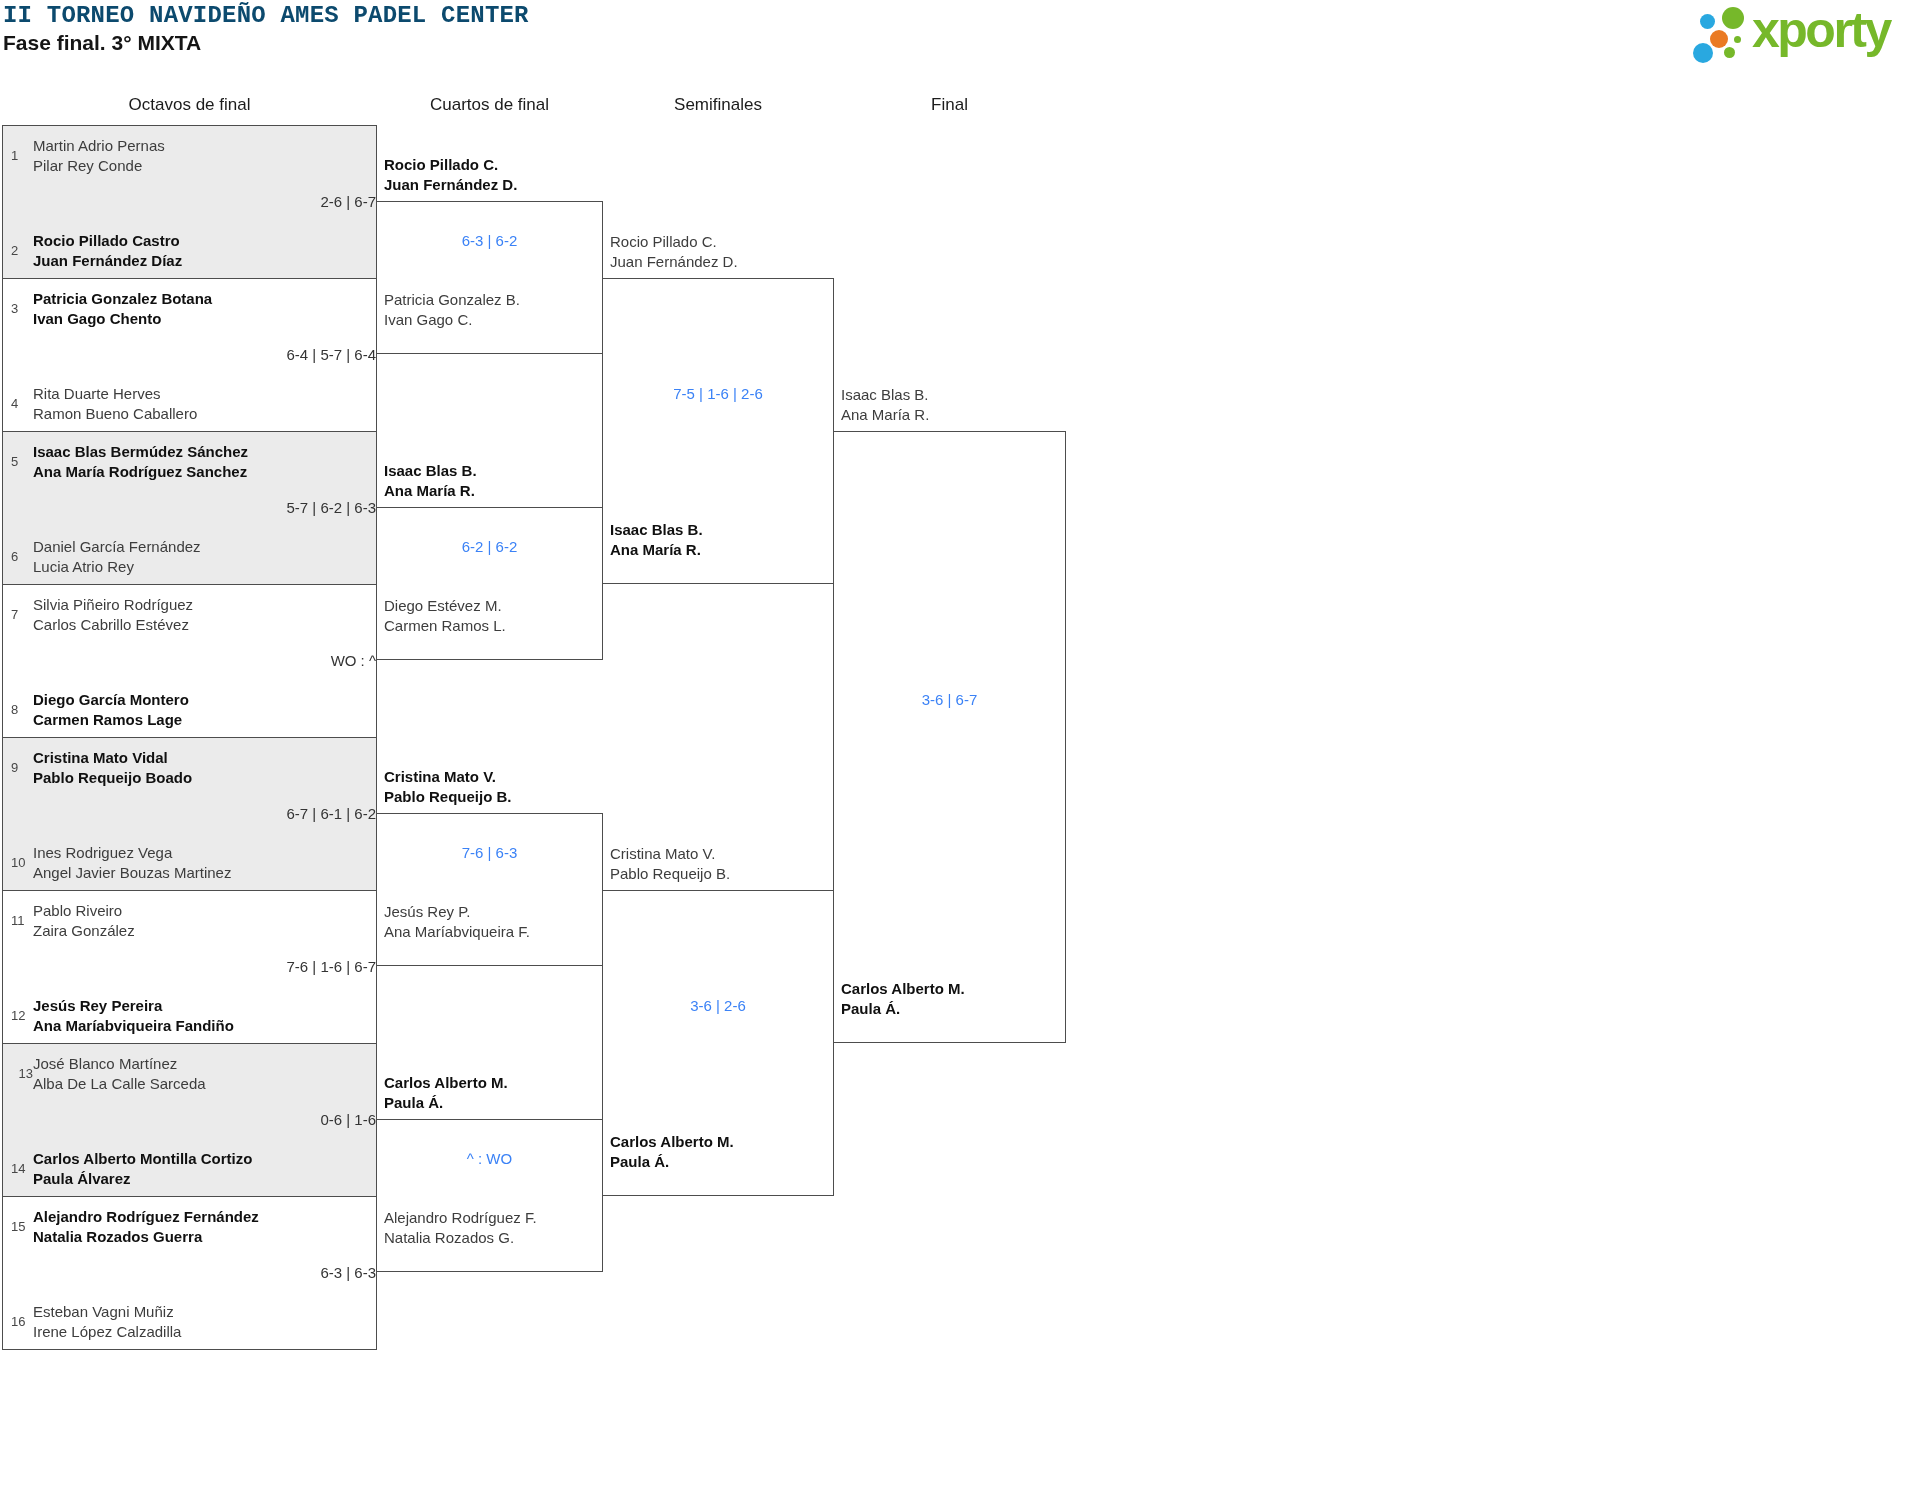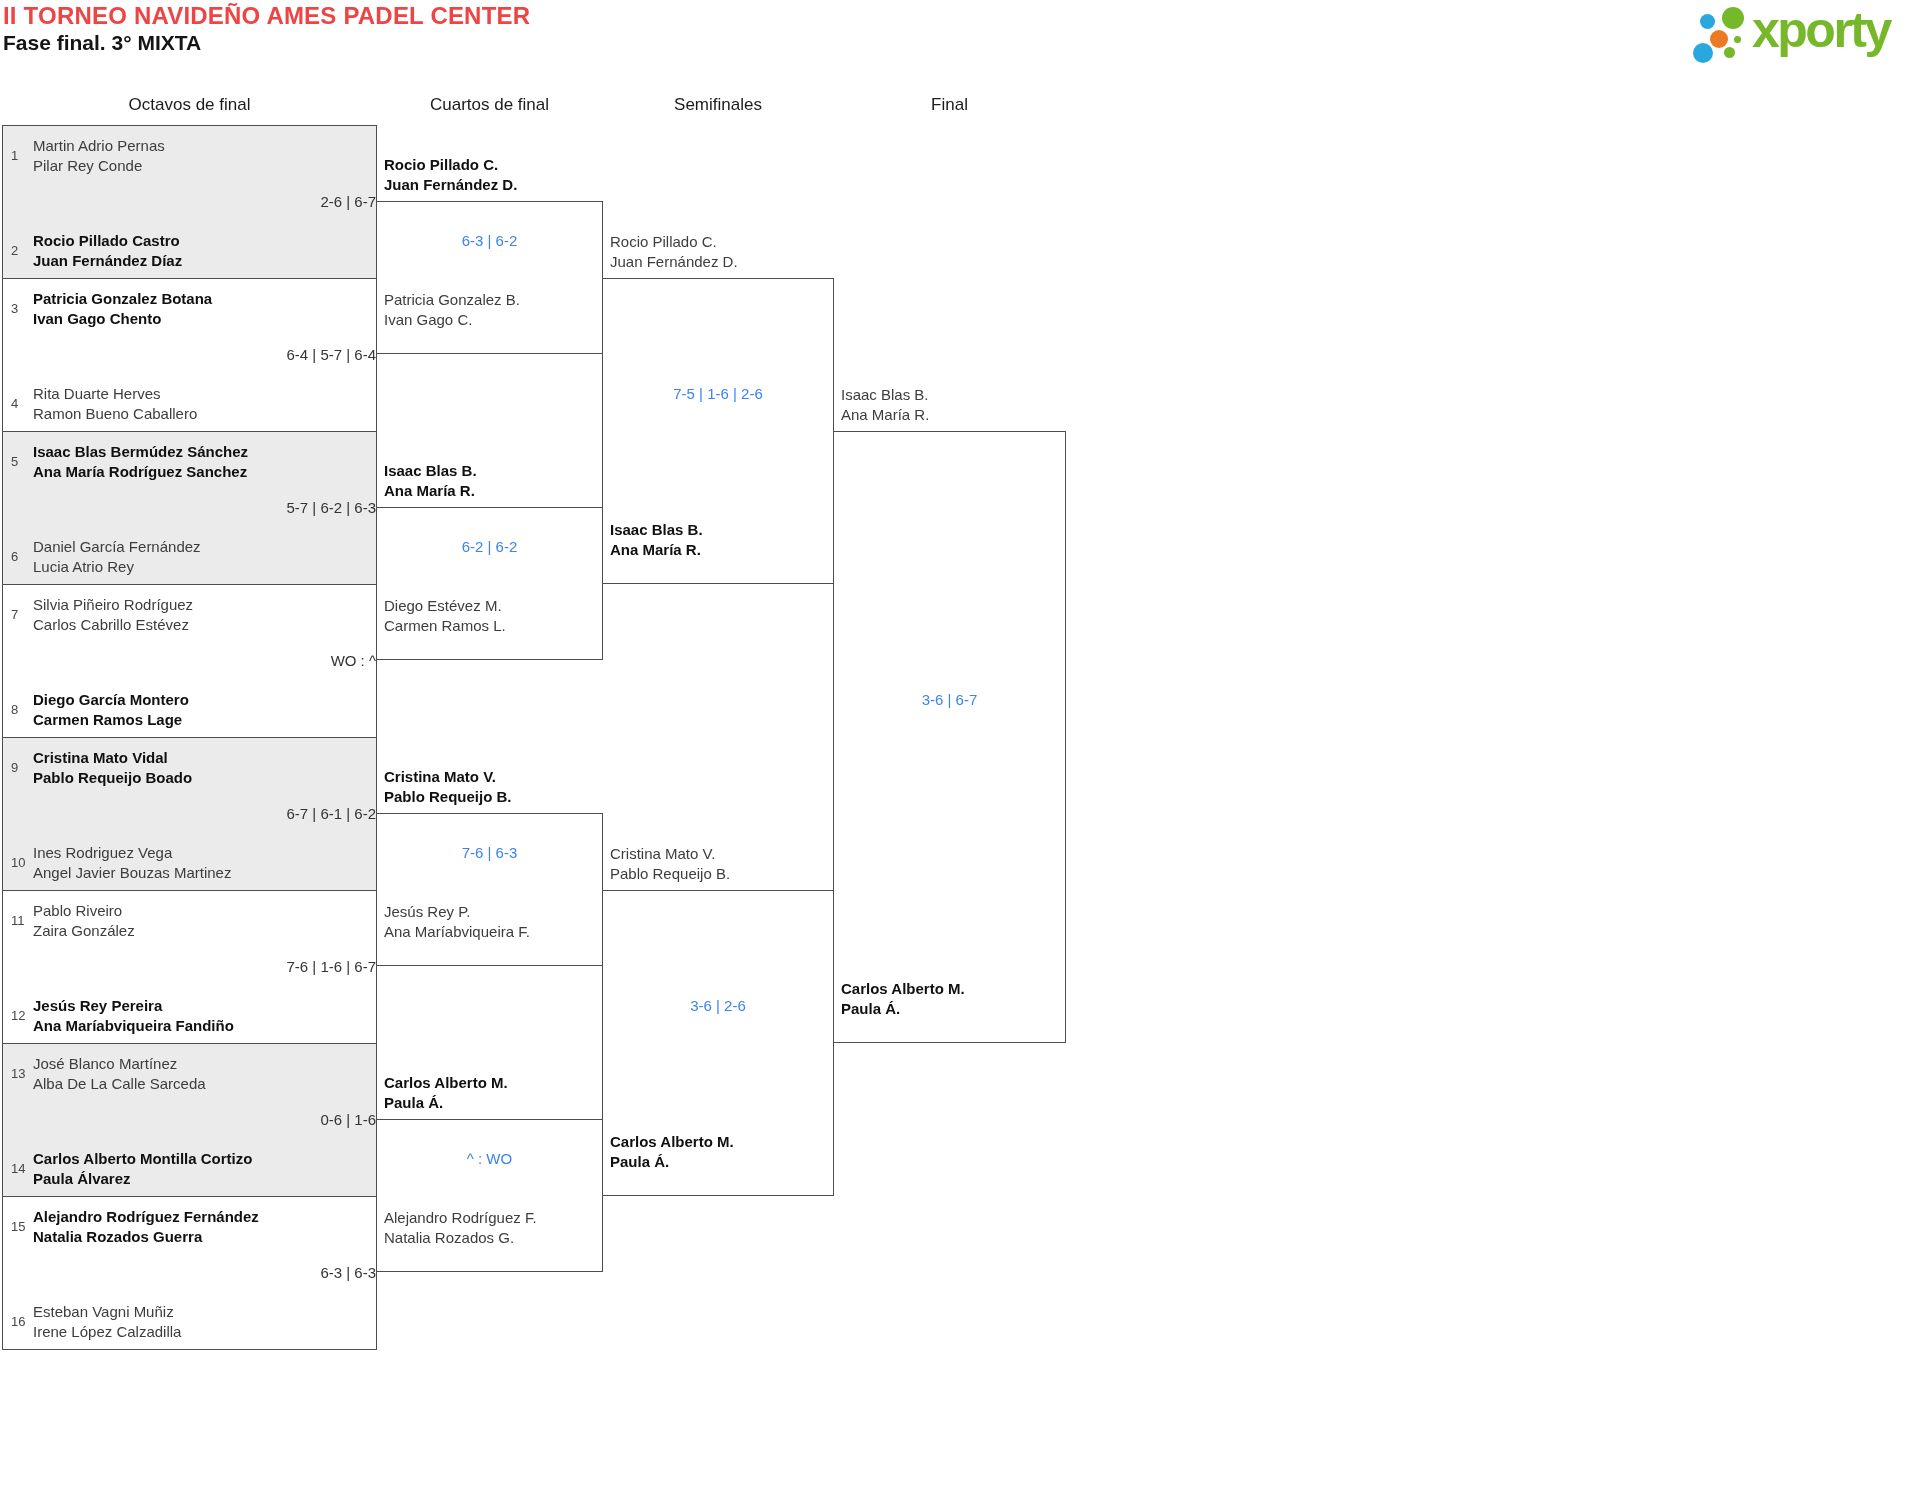--- a/index.html
+++ b/index.html
@@ -1,18 +1,18 @@
 <!DOCTYPE html>
 <html><head>
 <meta charset="utf-8">
 <style>
   html,body{margin:0;padding:0;background:#ffffff;}
   #canvas{position:relative;width:1920px;height:1492px;background:#fff;overflow:hidden;
           font-family:"Liberation Sans", sans-serif;}
-  .ttl{position:absolute;left:3px;top:2px;font-size:24px;font-weight:700;color:#ef4444;letter-spacing:.2px;}
+  .ttl{position:absolute;left:3px;top:2px;font-size:24px;font-weight:700;color:#0c4a6e;letter-spacing:.2px;font-family:Liberation Mono, monospace;}
   .sub{position:absolute;left:3px;top:31px;font-size:21px;font-weight:700;color:#151515;}
   .colhead{position:absolute;top:95px;text-align:center;font-size:17px;font-weight:400;color:#1c1c1c;}
   .box{position:absolute;border:1px solid #4d4d4d;box-sizing:border-box;background:transparent;}
   .match{background:#ffffff;}
   .match.alt{background:#ebebeb;}
   .seed{position:absolute;left:8px;width:22px;font-size:13px;line-height:40px;color:#474747;}
   .team{position:absolute;left:30px;font-size:15px;line-height:20px;color:#3d3d3d;}
   .team.win{font-weight:700;color:#101010;}
   .ln{white-space:nowrap;}
   .mscore{position:absolute;left:0;right:0;top:67px;text-align:right;font-size:15px;color:#343434;}
@@ -124,21 +124,21 @@
     </div>
     <div class="mscore">7-6 | 1-6 | 6-7</div>
     <div class="seed" style="top:105px;">12</div>
     <div class="team win" style="top:105px;">
       <div class="ln">Jesús Rey Pereira</div>
       <div class="ln">Ana Maríabviqueira Fandiño</div>
     </div>
   </div>
 
   <div class="box match alt" style="left:2px;top:1043px;width:375px;height:154px;">
-    <div class="seed" style="top:10px;">13</div>
+    <div class="seed" style="top:10px;text-align:right;">13</div>
     <div class="team" style="top:10px;">
       <div class="ln">José Blanco Martínez</div>
       <div class="ln">Alba De La Calle Sarceda</div>
     </div>
     <div class="mscore">0-6 | 1-6</div>
     <div class="seed" style="top:105px;">14</div>
     <div class="team win" style="top:105px;">
       <div class="ln">Carlos Alberto Montilla Cortizo</div>
       <div class="ln">Paula Álvarez</div>
     </div>

